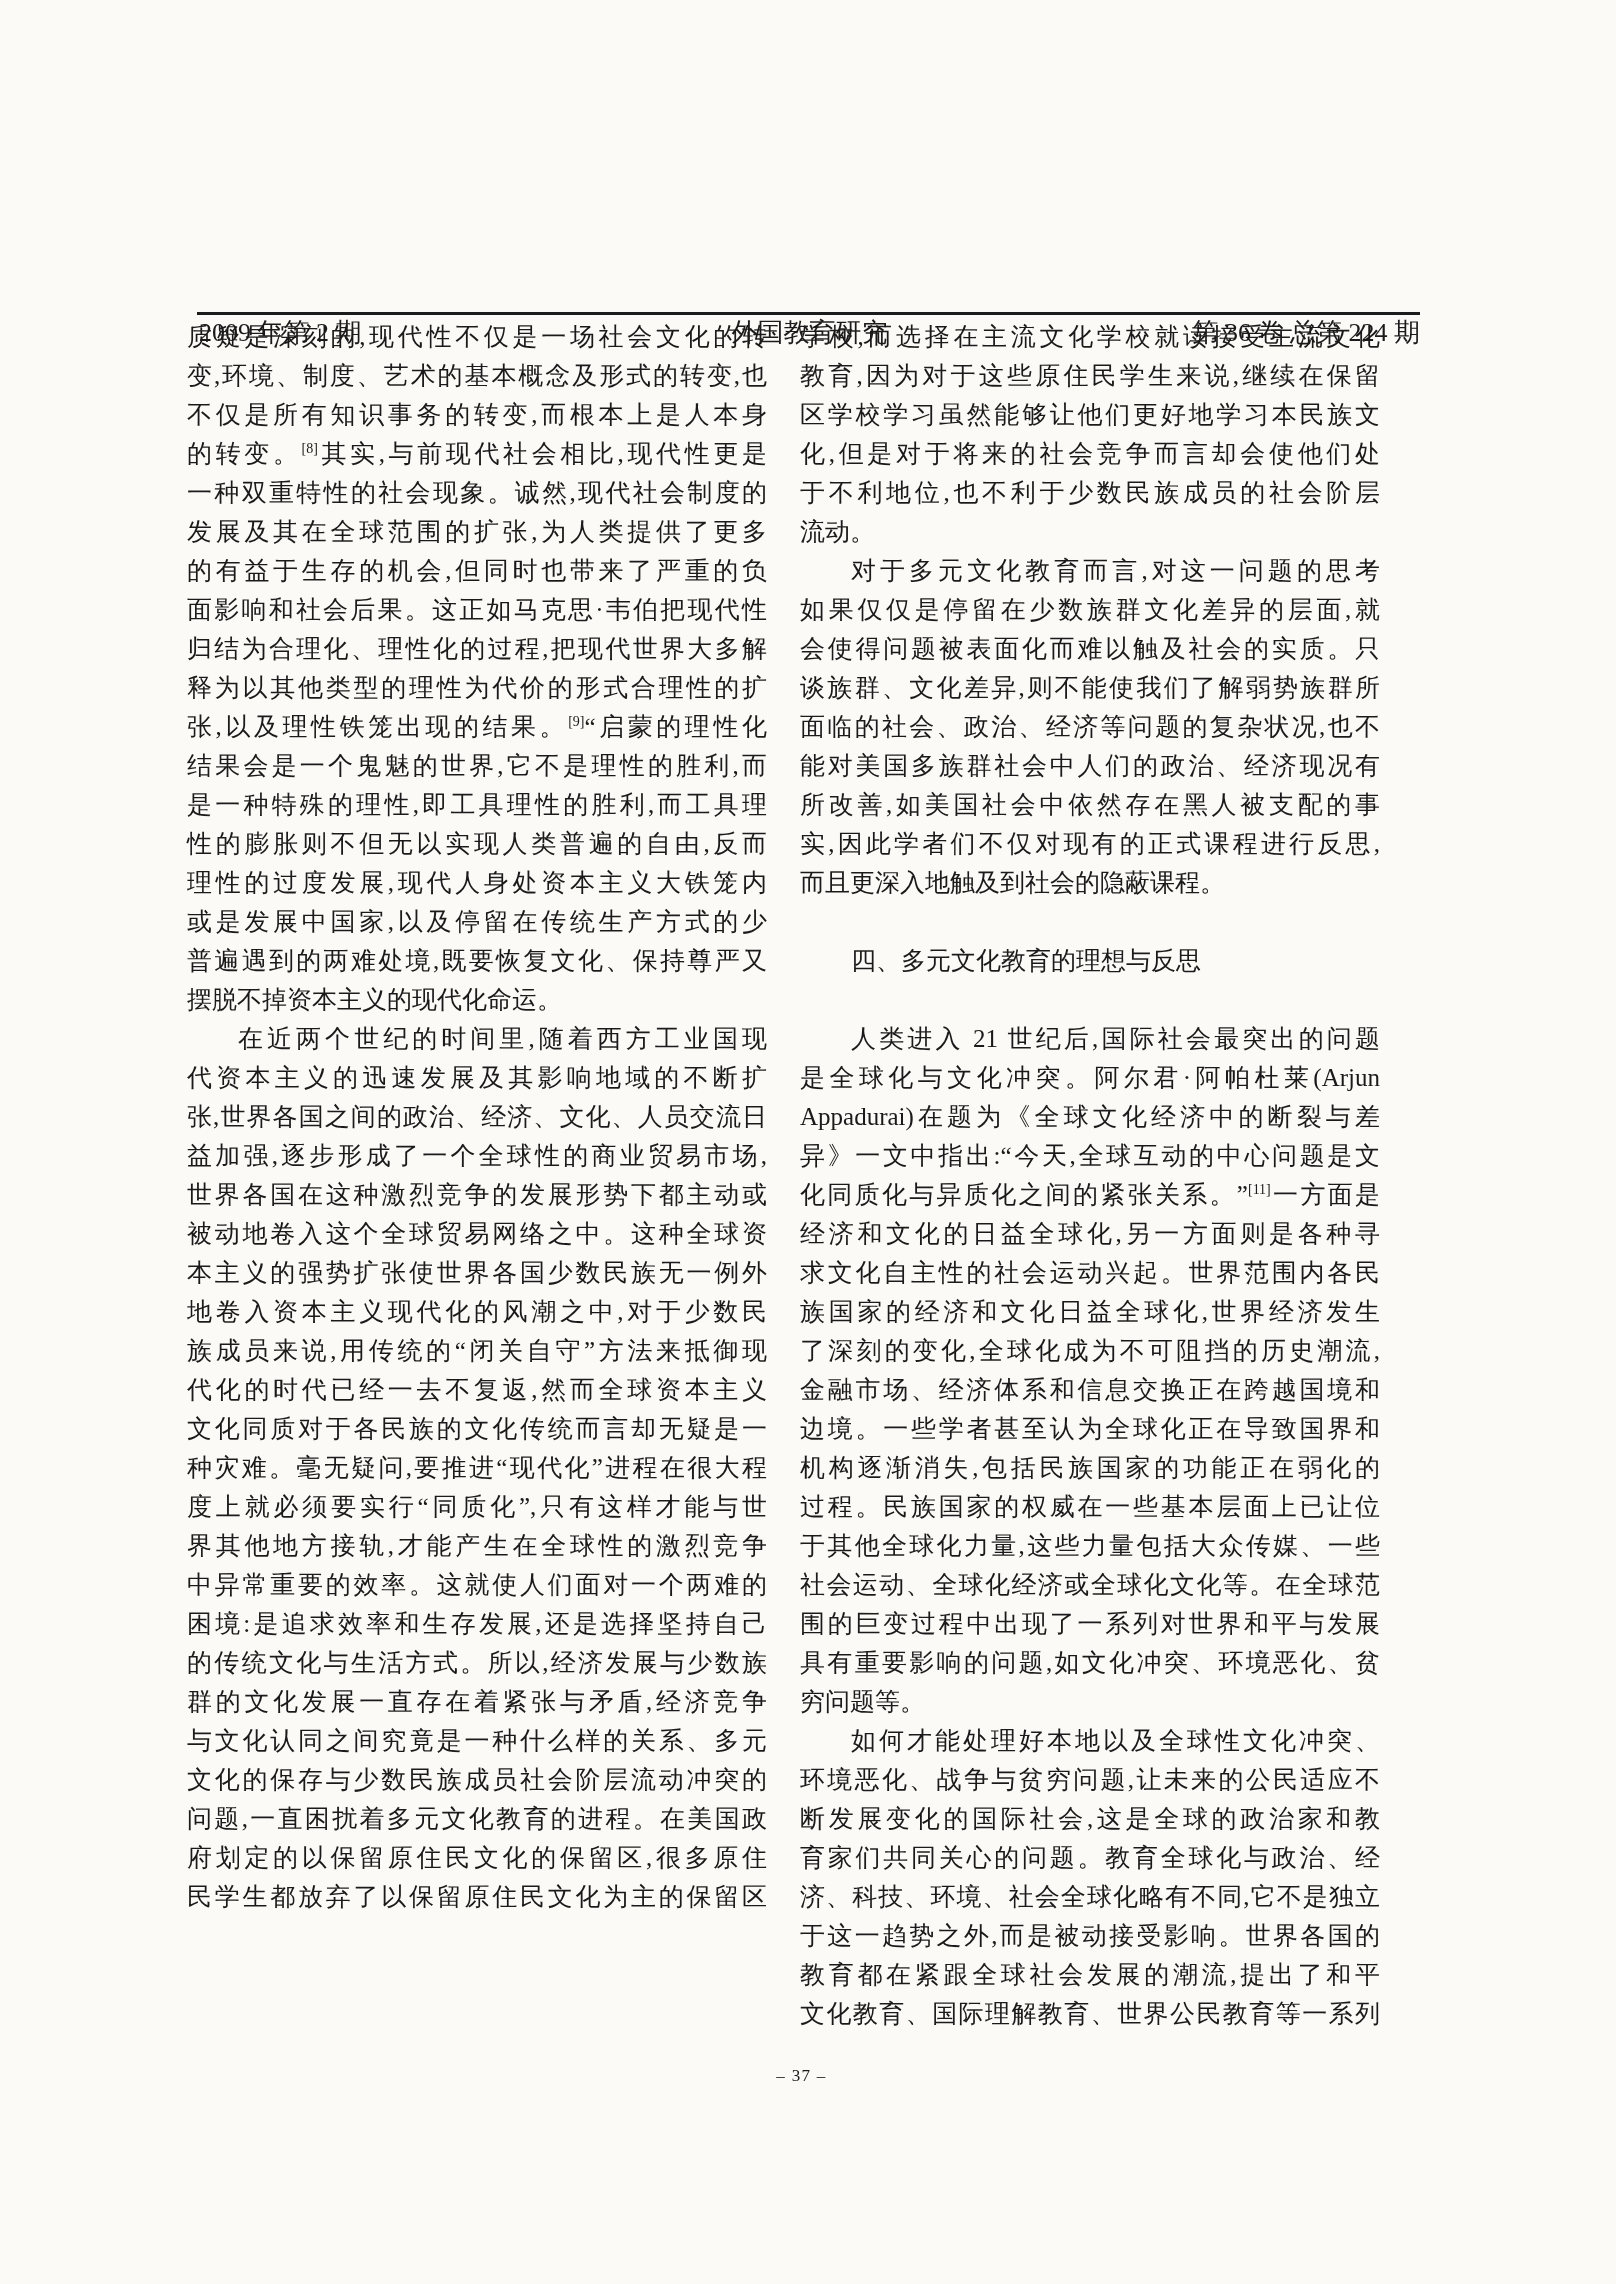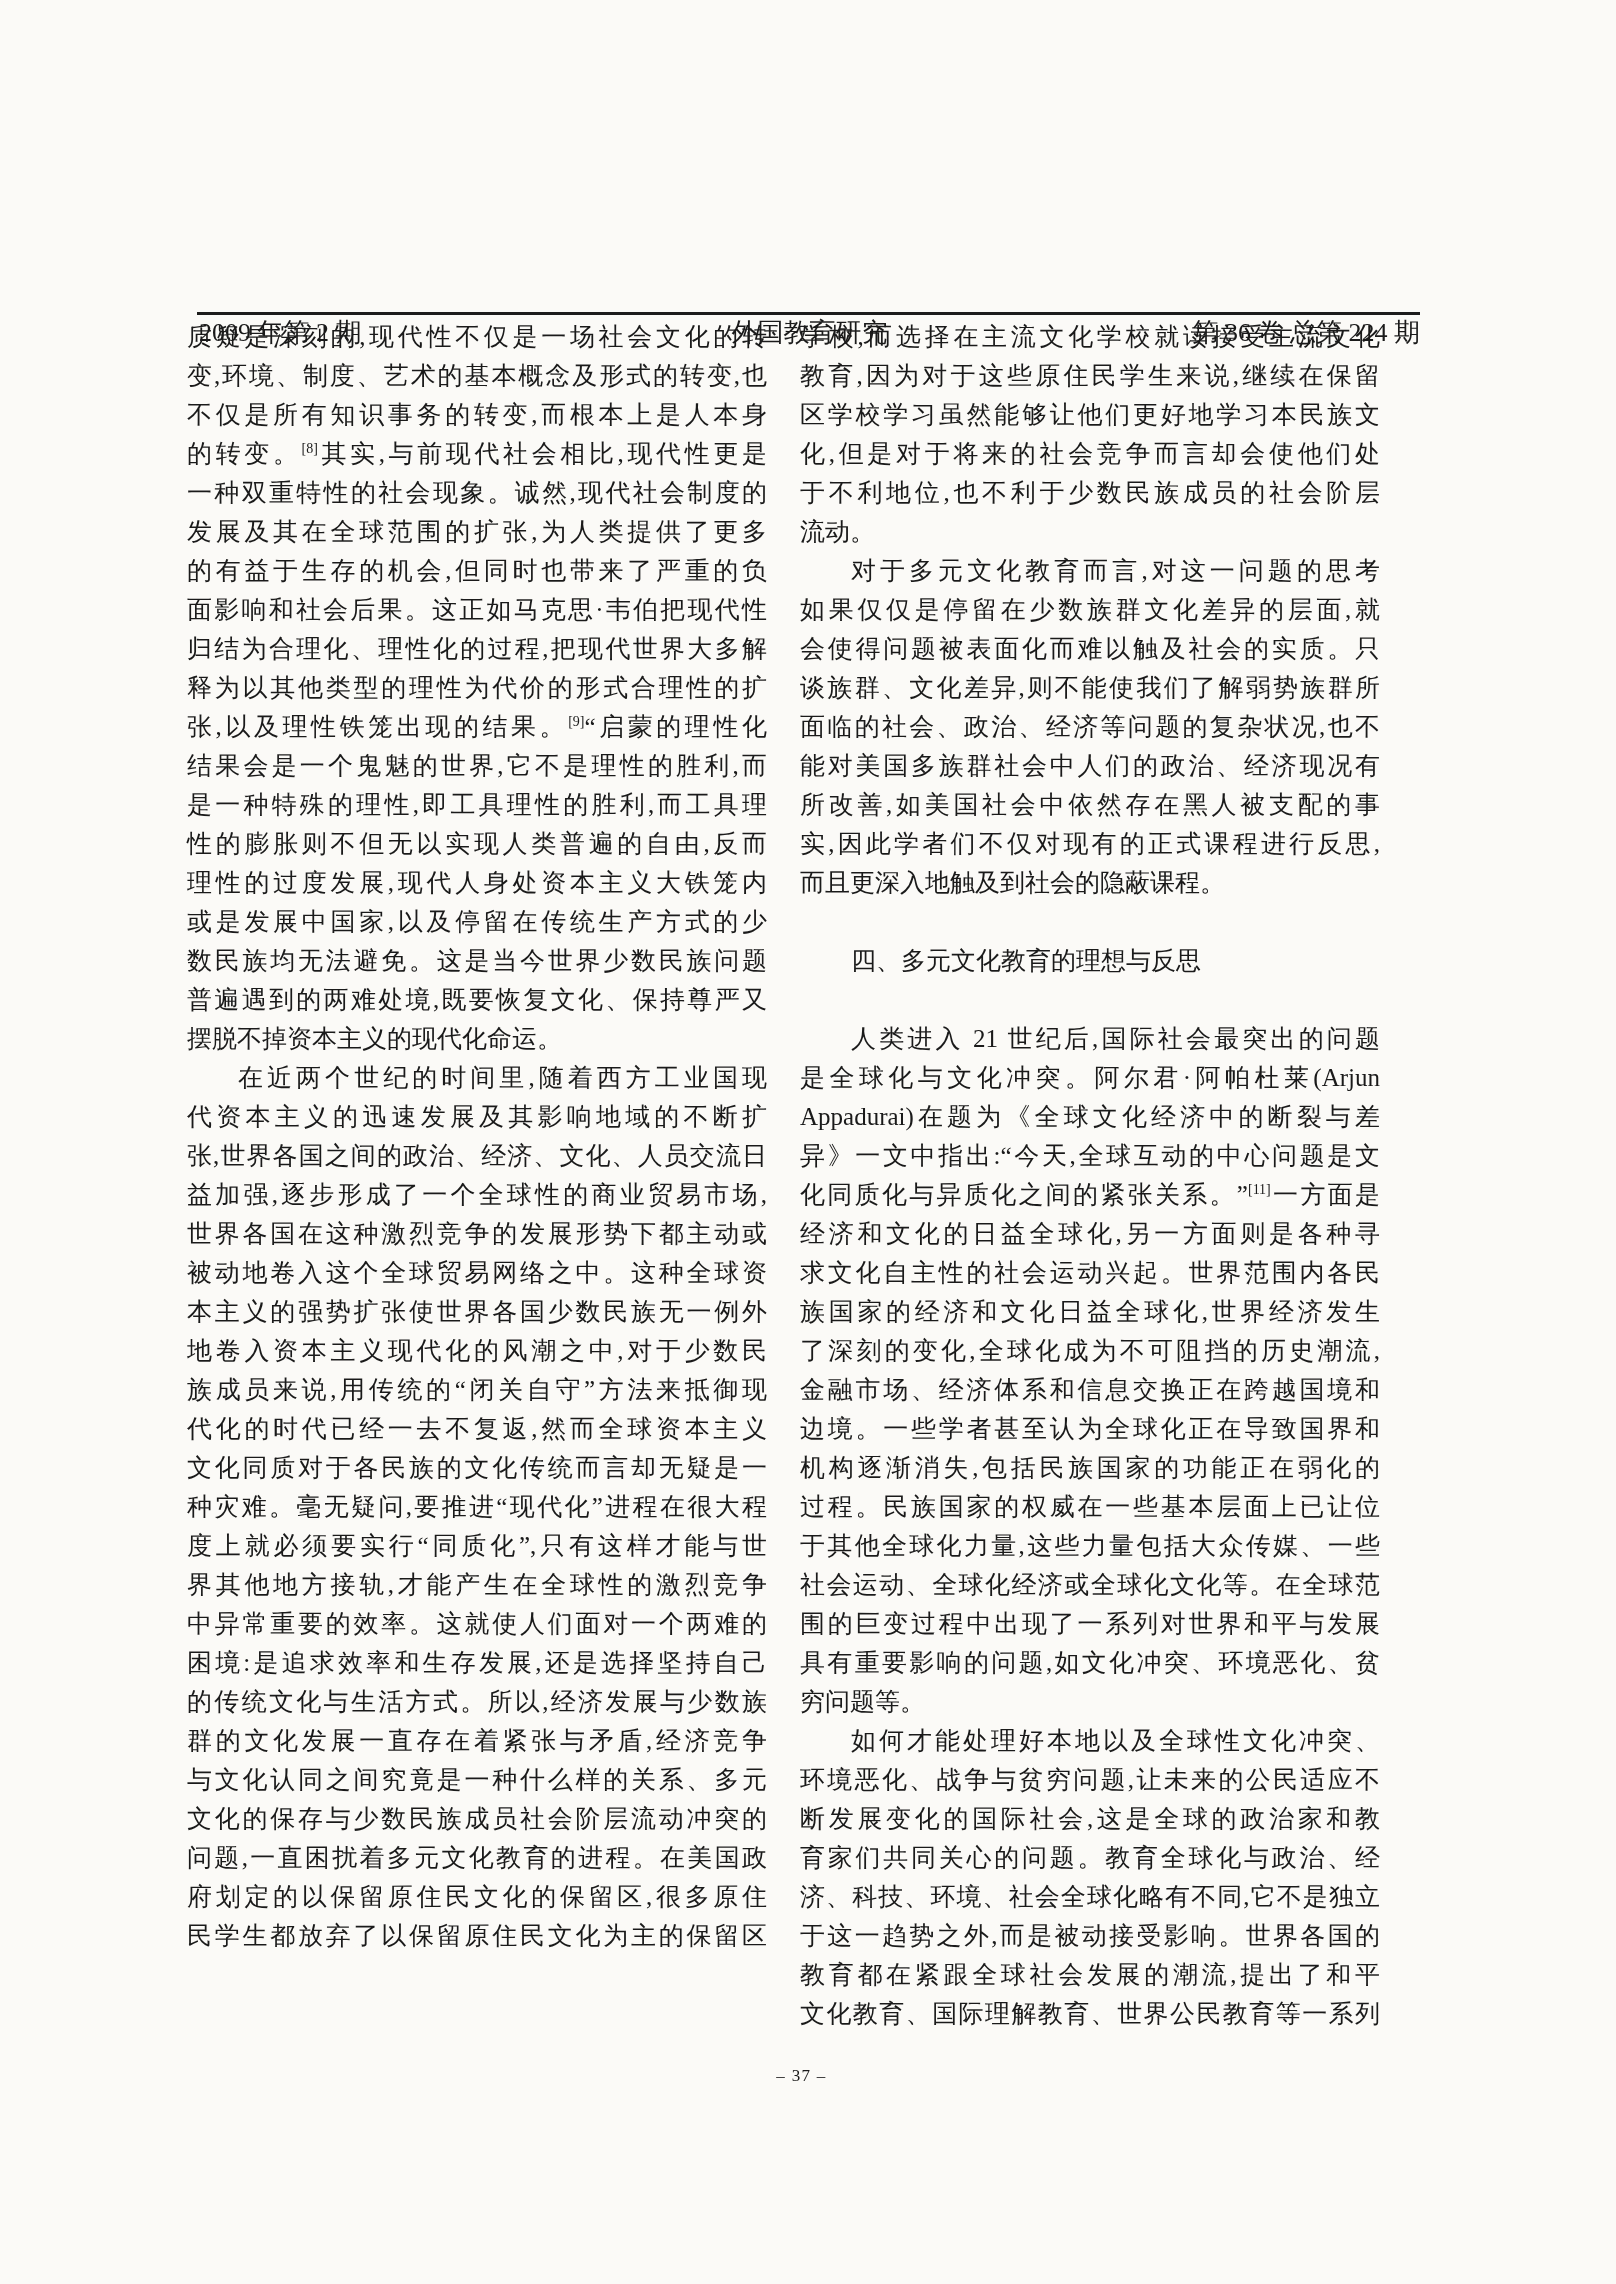--- a/index.html
+++ b/index.html
@@ -85,21 +85,20 @@
       <div class="line">的有益于生存的机会,但同时也带来了严重的负</div>
       <div class="line">面影响和社会后果。这正如马克思·韦伯把现代性</div>
       <div class="line">归结为合理化、理性化的过程,把现代世界大多解</div>
       <div class="line">释为以其他类型的理性为代价的形式合理性的扩</div>
       <div class="line">张,以及理性铁笼出现的结果。<sup class="fnref">[9]</sup>“启蒙的理性化</div>
       <div class="line">结果会是一个鬼魅的世界,它不是理性的胜利,而</div>
       <div class="line">是一种特殊的理性,即工具理性的胜利,而工具理</div>
       <div class="line">性的膨胀则不但无以实现人类普遍的自由,反而</div>
       <div class="line">理性的过度发展,现代人身处资本主义大铁笼内</div>
       <div class="line">或是发展中国家,以及停留在传统生产方式的少</div>
-      <div class="line">数民族均无法避免。这是当今世界少数民族问题</div>
       <div class="line">普遍遇到的两难处境,既要恢复文化、保持尊严又</div>
       <div class="line flush">摆脱不掉资本主义的现代化命运。</div>
       <div class="line indent">在近两个世纪的时间里,随着西方工业国现</div>
       <div class="line">代资本主义的迅速发展及其影响地域的不断扩</div>
       <div class="line">张,世界各国之间的政治、经济、文化、人员交流日</div>
       <div class="line">益加强,逐步形成了一个全球性的商业贸易市场,</div>
       <div class="line">世界各国在这种激烈竞争的发展形势下都主动或</div>
       <div class="line">被动地卷入这个全球贸易网络之中。这种全球资</div>
       <div class="line">本主义的强势扩张使世界各国少数民族无一例外</div>
       <div class="line">地卷入资本主义现代化的风潮之中,对于少数民</div>

